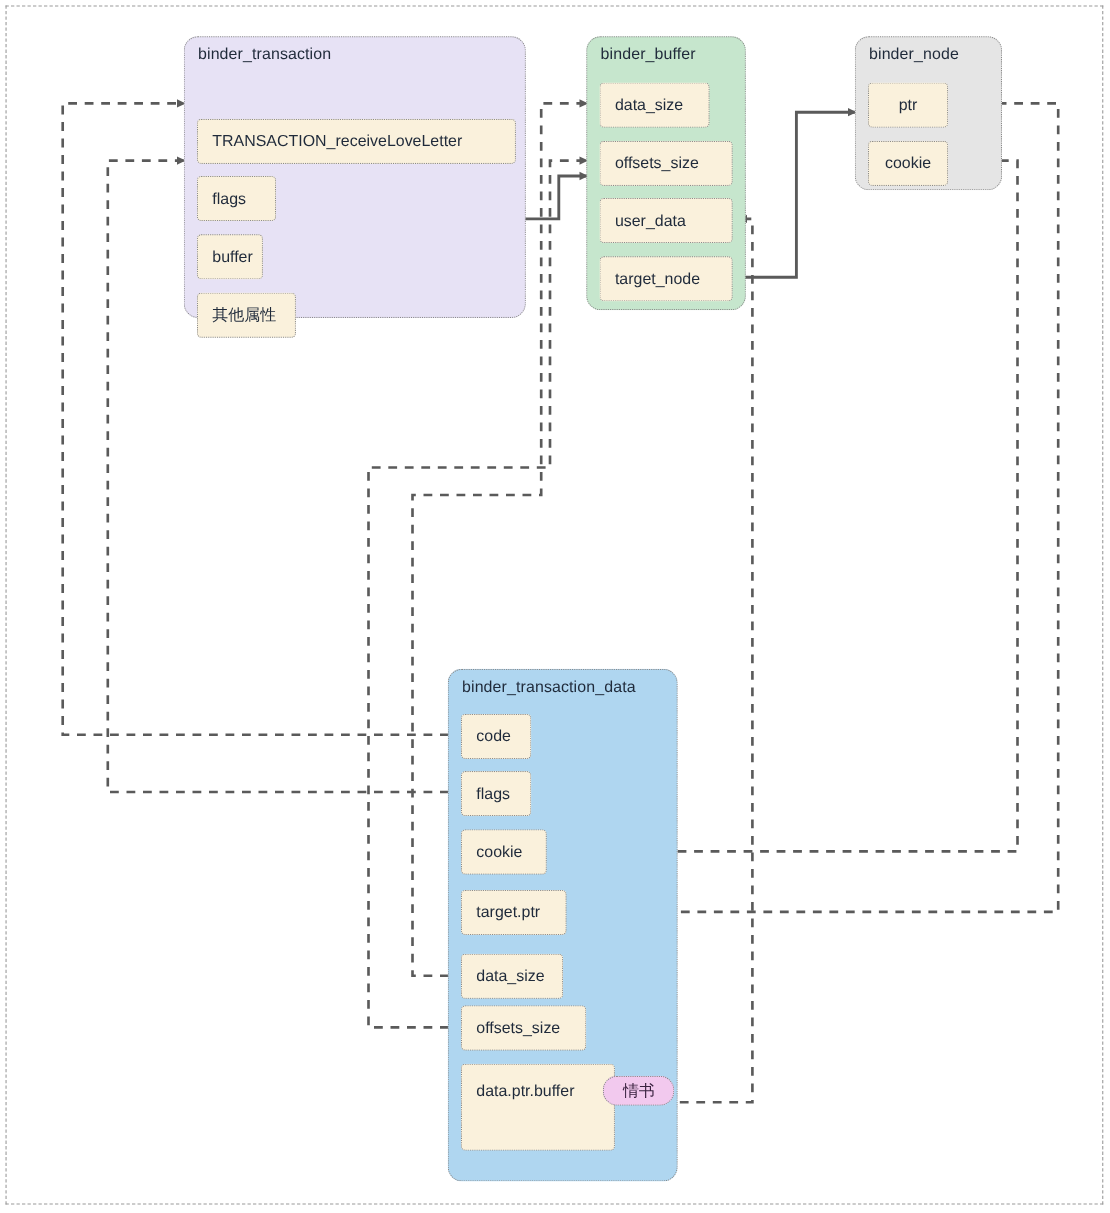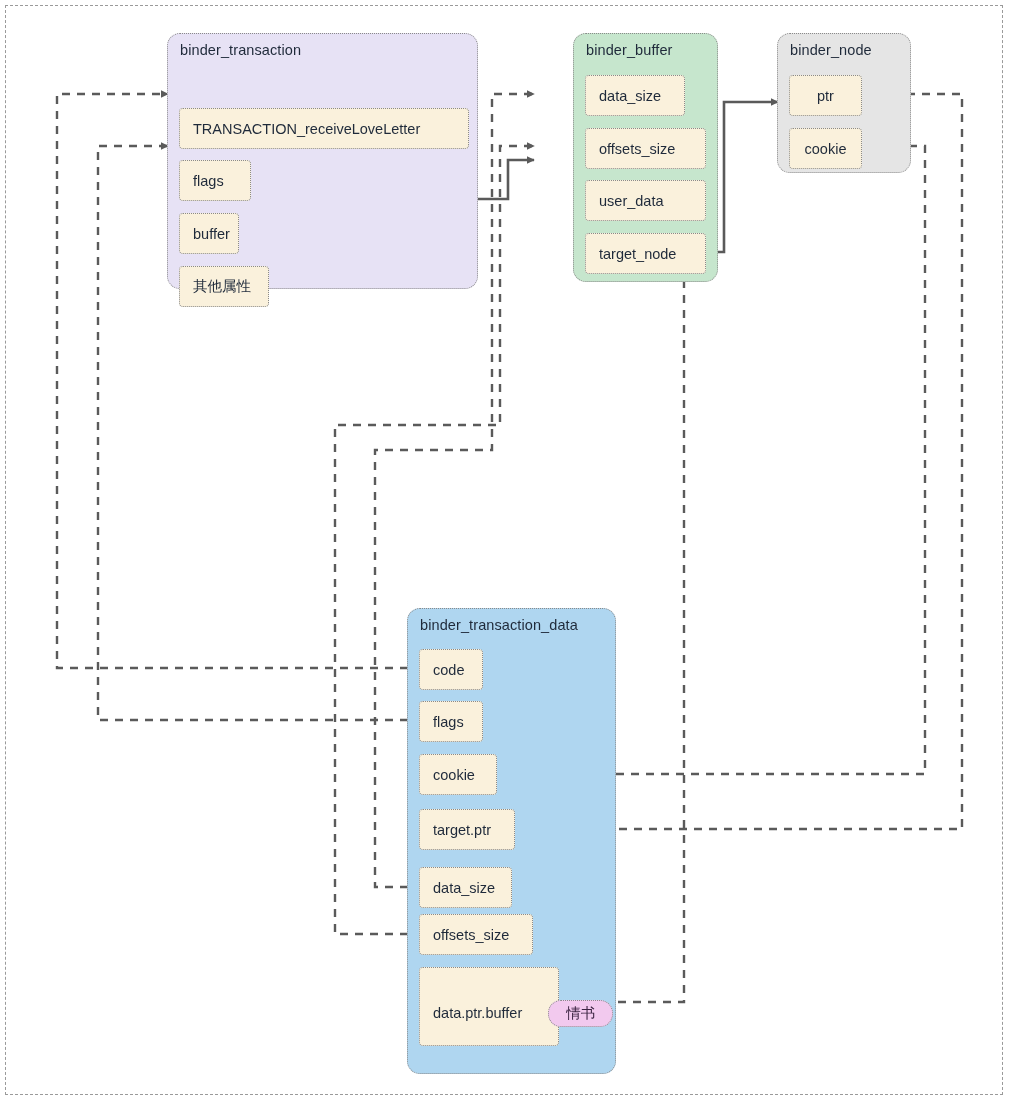--- a/index.html
+++ b/index.html
@@ -10,21 +10,21 @@
   svg#wires{position:absolute;left:0;top:0;width:1009px;height:1103px;pointer-events:none;}
 
   .group{position:absolute;box-sizing:border-box;border-radius:13px;
     border:1.5px dotted #8a8a8a;padding-left:28px;}
   .group-title{position:absolute;left:12px;top:8px;font-size:14.5px;color:#1f2a3a;
     white-space:nowrap;letter-spacing:.1px;}
   .field{position:absolute;box-sizing:border-box;background:#FAF1DC;
     border:1.5px dotted #8a8a8a;border-radius:4px;display:flex;align-items:center;
     padding-left:13px;font-size:14.5px;color:#1f2a3a;white-space:nowrap;}
   .field.col{display:block;padding-top:7px;}
-  .badge{display:inline-block;margin-top:25px;margin-left:22px;background:#F2C9EE;
+  .badge{display:inline-block;margin-top:3px;margin-left:22px;background:#F2C9EE;
     border:1.5px dotted #8a8a8a;border-radius:13px;padding:3px 17px;font-size:14.5px;
     color:#3a2340;}
 
   .g-transaction{background:#E7E2F5;}
   .g-buffer{background:#C6E6CD;}
   .g-node{background:#e5e5e5;}
   .g-txdata{background:#AFD6F0;}
 </style>
 </head>
 <body>
@@ -65,21 +65,21 @@
   </svg>
 
   <div class="group g-transaction" style="left:167px;top:33px;width:311px;height:256px;">
     <div class="group-title">binder_transaction</div>
     <div class="field" style="left:11px;top:74px;width:290px;height:41px;">TRANSACTION_receiveLoveLetter</div>
     <div class="field" style="left:11px;top:126px;width:72px;height:41px;">flags</div>
     <div class="field" style="left:11px;top:179px;width:60px;height:41px;">buffer</div>
     <div class="field" style="left:11px;top:232px;width:90px;height:41px;text-align:right;">其他属性</div>
   </div>
 
-  <div class="group g-buffer" style="left:533px;top:33px;width:145px;height:249px;margin-left:40px;">
+  <div class="group g-buffer" style="left:533px;top:33px;width:145px;height:249px;">
     <div class="group-title">binder_buffer</div>
     <div class="field" style="left:11px;top:41px;width:100px;height:41px;">data_size</div>
     <div class="field" style="left:11px;top:94px;width:121px;height:41px;">offsets_size</div>
     <div class="field" style="left:11px;top:146px;width:121px;height:41px;">user_data</div>
     <div class="field" style="left:11px;top:199px;width:121px;height:41px;text-align:center;">target_node</div>
   </div>
 
   <div class="group g-node" style="left:777px;top:33px;width:134px;height:140px;">
     <div class="group-title">binder_node</div>
     <div class="field" style="left:11px;top:41px;width:73px;height:41px;justify-content:center;padding-left:0;">ptr</div>

